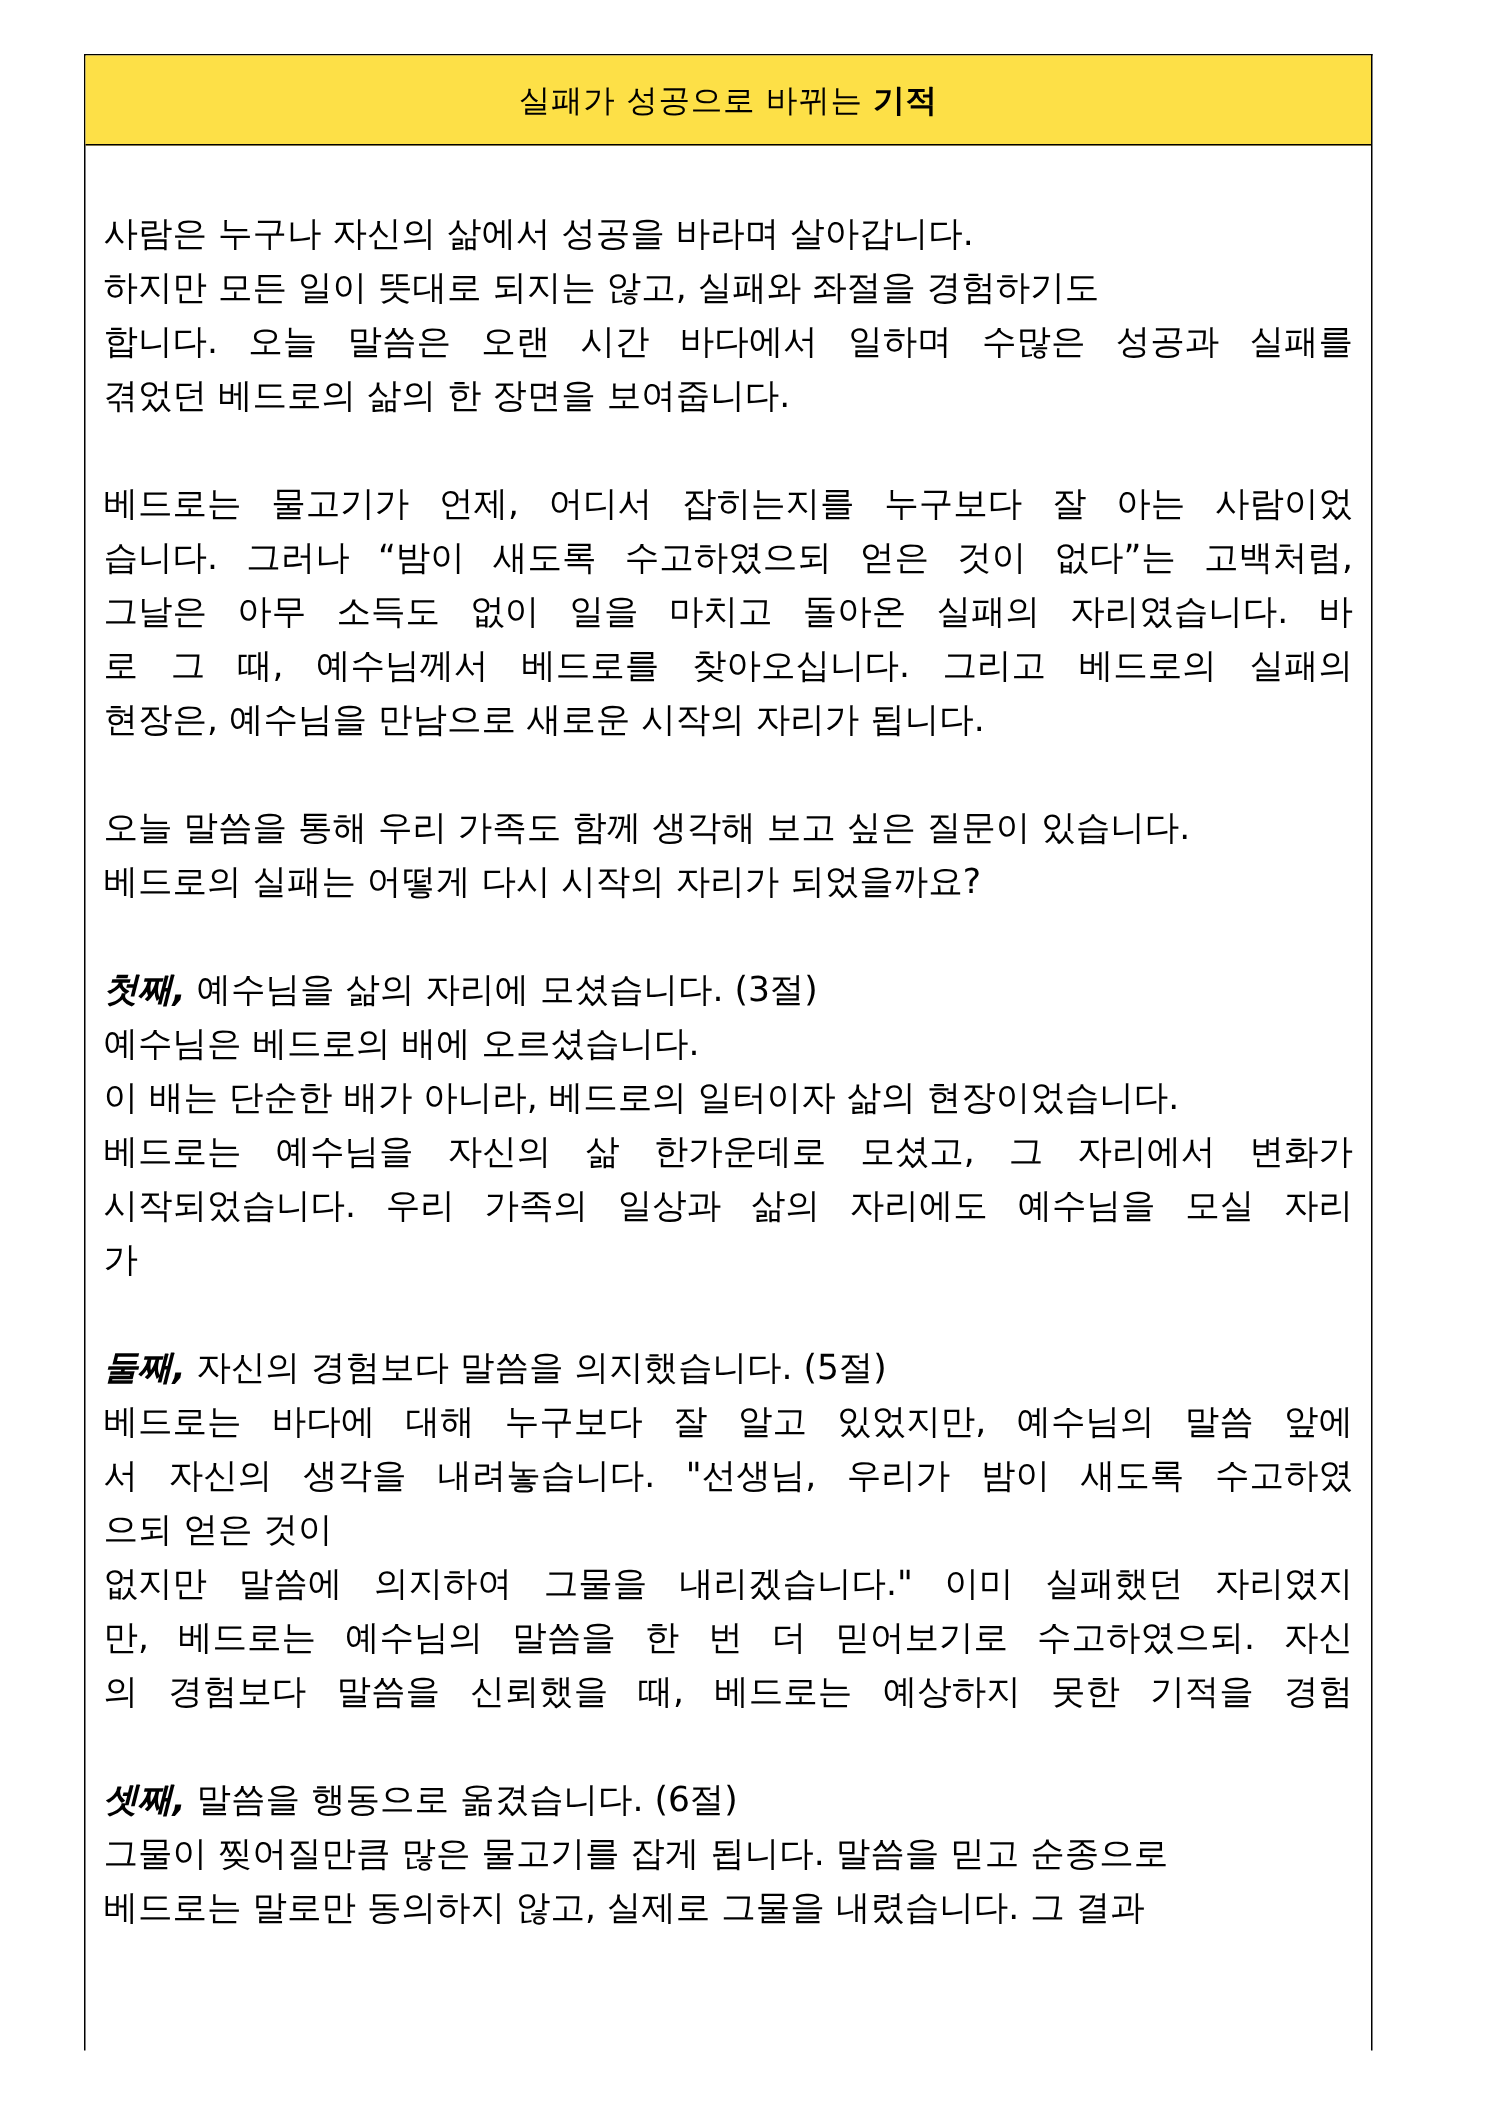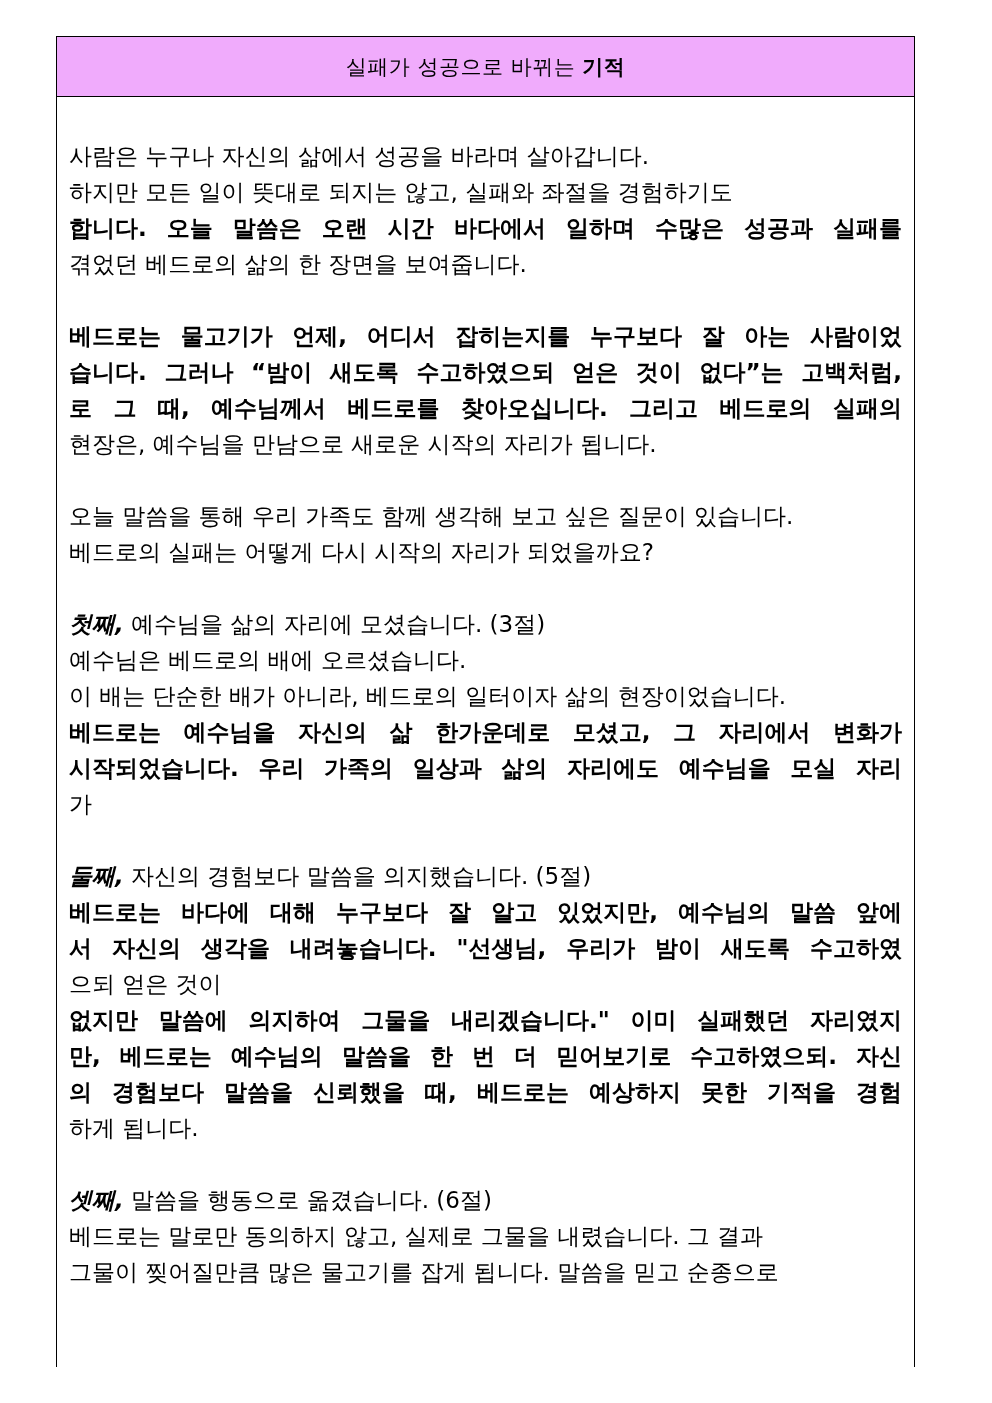--- a/index.html
+++ b/index.html
@@ -1,27 +1,27 @@
 <!DOCTYPE html>
 <html><head>
 <meta charset="utf-8">
 <style>
   html, body { margin: 0; padding: 0; background: #ffffff; }
   body { width: 992px; height: 1403px; position: relative; overflow: hidden;
          font-family: "DejaVu Sans", "Liberation Sans", sans-serif; color: #000; }
   .doc-box { position: absolute; left: 56px; top: 36px; width: 857px; height: 1330px;
              border-left: 1.5px solid #000; border-right: 1.5px solid #000; border-top: 1.5px solid #000; }
-  .doc-header { height: 59px; background: #f0abfc; border-bottom: 1.5px solid #000;
+  .doc-header { height: 59px; background: #fde047; border-bottom: 1.5px solid #000;
                 display: flex; align-items: center; justify-content: center;
                 font-size: 21px; letter-spacing: 0.5px; }
   .doc-header b { font-weight: bold; margin-left: 7px; }
   .doc-body { padding: 41px 12px 0 12px; font-size: 23px; line-height: 36px; }
   .para { margin: 0 0 36px 0; text-align: justify; }
   .line { display: block; white-space: nowrap; }
-  .justify { text-align-last: justify; white-space: normal; font-weight: bold; }
+  .justify { text-align-last: justify; white-space: normal; }
   .lead { font-weight: bold; font-style: italic; }
 </style>
 </head>
 <body>
 
 <div class="doc-box">
   <div class="doc-header">
     <span>실패가 성공으로 바뀌는</span>
     <b>기적</b>
   </div>
@@ -31,20 +31,21 @@
     <div class="para">
       <span class="line">사람은 누구나 자신의 삶에서 성공을 바라며 살아갑니다.</span>
       <span class="line">하지만 모든 일이 뜻대로 되지는 않고, 실패와 좌절을 경험하기도</span>
       <span class="line justify">합니다. 오늘 말씀은 오랜 시간 바다에서 일하며 수많은 성공과 실패를</span>
       <span class="line">겪었던 베드로의 삶의 한 장면을 보여줍니다.</span>
     </div>
 
     <div class="para">
       <span class="line justify">베드로는 물고기가 언제, 어디서 잡히는지를 누구보다 잘 아는 사람이었</span>
       <span class="line justify">습니다. 그러나 “밤이 새도록 수고하였으되 얻은 것이 없다”는 고백처럼,</span>
+      <span class="line justify">그날은 아무 소득도 없이 일을 마치고 돌아온 실패의 자리였습니다. 바</span>
       <span class="line justify">로 그 때, 예수님께서 베드로를 찾아오십니다. 그리고 베드로의 실패의</span>
       <span class="line">현장은, 예수님을 만남으로 새로운 시작의 자리가 됩니다.</span>
     </div>
 
     <div class="para">
       <span class="line">오늘 말씀을 통해 우리 가족도 함께 생각해 보고 싶은 질문이 있습니다.</span>
       <span class="line">베드로의 실패는 어떻게 다시 시작의 자리가 되었을까요?</span>
     </div>
 
     <div class="para">
@@ -57,23 +58,22 @@
     </div>
 
     <div class="para">
       <span class="line"><span class="lead">둘째,</span><span> 자신의 경험보다 말씀을 의지했습니다. (5절)</span></span>
       <span class="line justify">베드로는 바다에 대해 누구보다 잘 알고 있었지만, 예수님의 말씀 앞에</span>
       <span class="line justify">서 자신의 생각을 내려놓습니다. "선생님, 우리가 밤이 새도록 수고하였</span>
       <span class="line">으되 얻은 것이</span>
       <span class="line justify">없지만 말씀에 의지하여 그물을 내리겠습니다." 이미 실패했던 자리였지</span>
       <span class="line justify">만, 베드로는 예수님의 말씀을 한 번 더 믿어보기로 수고하였으되. 자신</span>
       <span class="line justify">의 경험보다 말씀을 신뢰했을 때, 베드로는 예상하지 못한 기적을 경험</span>
-      <span class="line">하게 됩니다.</span>
     </div>
 
     <div class="para">
       <span class="line"><span class="lead">셋째,</span><span> 말씀을 행동으로 옮겼습니다. (6절)</span></span>
+      <span class="line">그물이 찢어질만큼 많은 물고기를 잡게 됩니다. 말씀을 믿고 순종으로</span>
       <span class="line">베드로는 말로만 동의하지 않고, 실제로 그물을 내렸습니다. 그 결과</span>
-      <span class="line">그물이 찢어질만큼 많은 물고기를 잡게 됩니다. 말씀을 믿고 순종으로</span>
     </div>
 
   </div>
 </div>
 
 </body></html>

